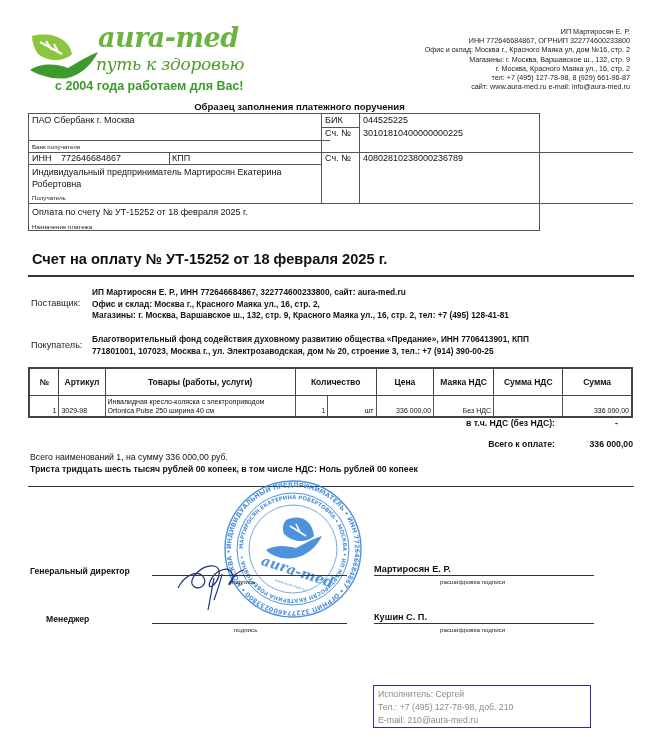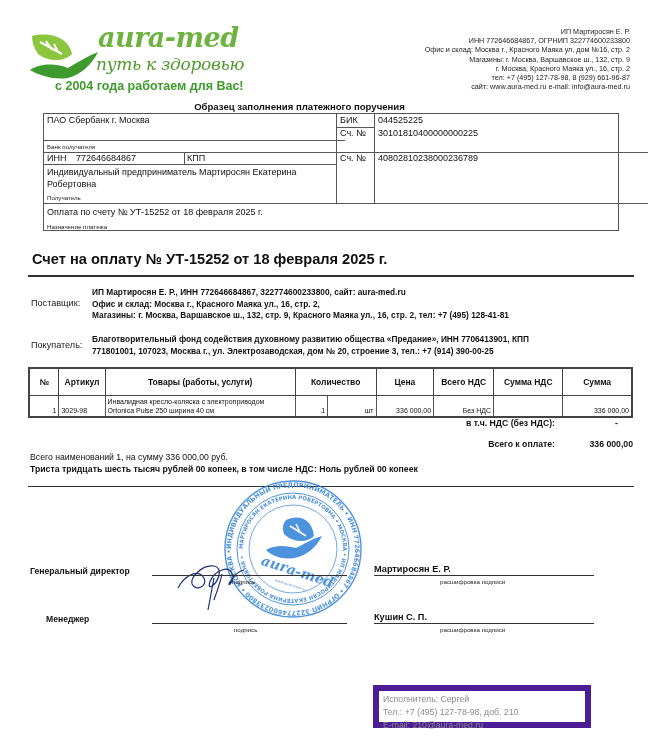--- a/index.html
+++ b/index.html
@@ -12,21 +12,21 @@
   #logo .wordmark { position: absolute; left: 70px; top: 0px; font-family: "DejaVu Serif", serif; font-style: italic; font-weight: bold; font-size: 27px; color: #6cb33f; letter-spacing: -0.5px; }
   #logo .slogan { position: absolute; left: 68px; top: 32px; font-family: "DejaVu Serif", serif; font-style: italic; font-size: 17px; color: #4f9a2c; letter-spacing: -0.3px; }
   #logo .since { position: absolute; left: 27px; top: 57px; font-size: 12.5px; font-weight: bold; color: #3d9b2b; white-space: nowrap; }
   #logo svg { position: absolute; left: 0; top: 10px; }
 
   
   #company { right: 30px; top: 27px; text-align: right; font-size: 7.2px; line-height: 9.2px; color: #222; white-space: nowrap; }
 
   
   #po-title { left: 0; width: 599px; top: 101px; text-align: center; font-size: 9.6px; font-weight: bold; }
-  #po-table { left: 43px; top: 113px; width: 576px; height: 118px; border: 1px solid #555; font-size: 9px; }
+  #po-table { left: 28px; top: 113px; width: 512px; height: 118px; border: 1px solid #555; font-size: 9px; }
   .cell { position: absolute; border: 0 solid #555; }
   .tiny { font-size: 6.2px; color: #222; }
 
   
   #invoice-title { left: 32px; top: 251px; font-size: 14.6px; font-weight: bold; }
   #title-rule { left: 28px; top: 275px; width: 606px; height: 2px; background: #333; }
 
   .party-label { font-size: 9.1px; color: #222; }
   .party-text { font-size: 8.3px; font-weight: bold; line-height: 11.6px; white-space: nowrap; }
 
@@ -37,21 +37,21 @@
   .r { text-align: right; }
 
   .totals-label { font-size: 8.7px; font-weight: bold; text-align: right; }
   .totals-val { font-size: 8.7px; font-weight: bold; text-align: right; }
 
   .sig-label { font-size: 8.6px; font-weight: bold; }
   .sig-line { height: 1px; background: #333; }
   .sig-cap { font-size: 6.2px; color: #222; }
   .sig-name { font-size: 9.2px; font-weight: bold; }
 
-  #performer { left: 373px; top: 685px; width: 218px; height: 43px; border: 6px solid #4c1d95; padding: 2px 4px; font-size: 8.7px; line-height: 13px; color: #8a8a8a; }
+  #performer { left: 373px; top: 685px; width: 218px; height: 43px; border: 1px solid #4c1d95; padding: 2px 4px; font-size: 8.7px; line-height: 13px; color: #8a8a8a; }
 </style>
 </head>
 <body>
 
 <div id="logo" class="abs">
   <svg width="72" height="50" viewBox="0 0 72 50">
     <path d="M4 4 C20 0 40 4 44 22 C36 30 20 30 10 22 C6 16 4 10 4 4 Z" fill="#8cc63f"></path>
     <path d="M12 10 L34 22 M18 9 L24 18 M26 12 L30 20" stroke="#ffffff" stroke-width="2" fill="none"></path>
     <path d="M2 38 C14 30 30 32 40 36 C50 30 60 24 70 20 C64 32 54 42 40 46 C26 48 12 44 2 38 Z" fill="#3f9a2e"></path>
   </svg>
@@ -138,21 +138,21 @@
       <col style="width:60px">
       <col style="width:60px">
   </colgroup>
   <thead>
     <tr>
       <th>№</th>
       <th>Артикул</th>
       <th>Товары (работы, услуги)</th>
       <th colspan="2">Количество</th>
       <th>Цена</th>
-      <th>Всего НДС</th>
+      <th>Маяка НДС</th>
       <th>Сумма НДС</th>
       <th>Сумма</th>
     </tr>
   </thead>
   <tbody>
     <tr>
       <td class="r">1</td>
       <td>3029-98</td>
       <td>
         <div>Инвалидная кресло-коляска с электроприводом</div>

